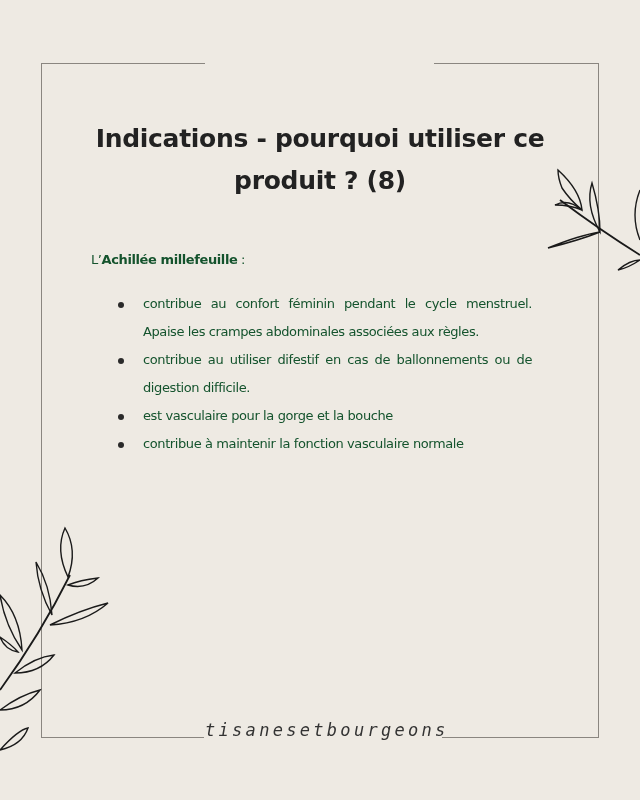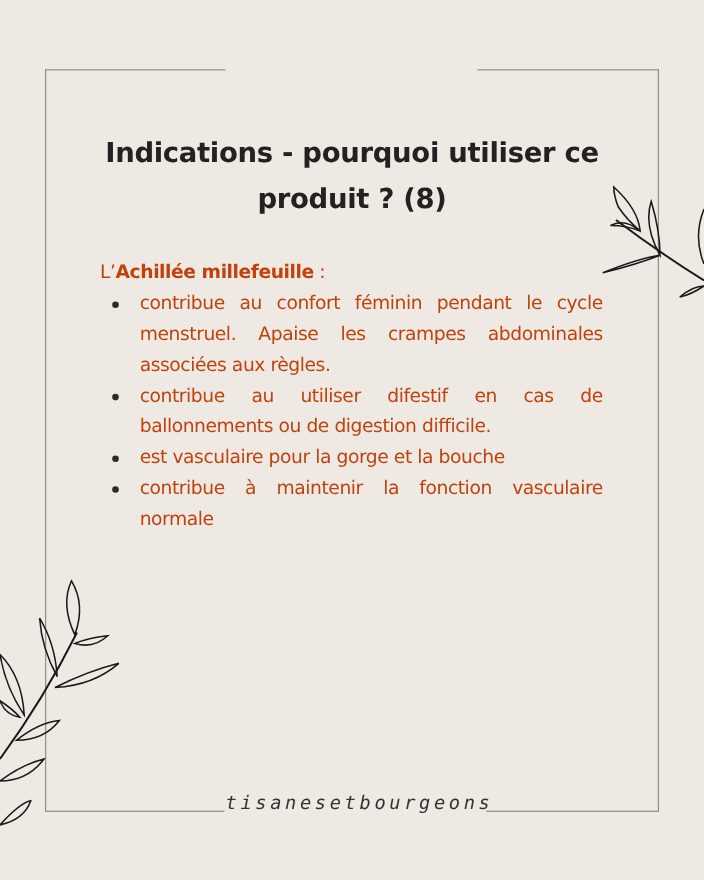--- a/index.html
+++ b/index.html
@@ -1,21 +1,21 @@
 <!DOCTYPE html>
 <html><head>
 <meta charset="utf-8">
 <style>
   html,body{margin:0;padding:0;}
   body{width:640px;height:800px;background:#eeeae3;position:relative;overflow:hidden;font-family:"DejaVu Sans","Liberation Sans",sans-serif;color:#2a2a2a;}
   .frame-line{position:absolute;background:#8a8680;}
   .title{position:absolute;left:80px;width:480px;top:118px;text-align:center;font-family:"DejaVu Sans",sans-serif;font-weight:bold;font-size:25px;line-height:42px;color:#222;letter-spacing:-0.3px;}
-  .body-text{position:absolute;left:91px;top:234px;width:457px;font-size:17px;line-height:28px;color:#c2410c;letter-spacing:-0.4px;}
+  .body-text{position:absolute;left:91px;top:246px;width:457px;font-size:13px;line-height:28px;color:#14532d;letter-spacing:-0.4px;}
   .intro b{font-weight:bold;}
-  ul{margin:0;padding:0 0 0 36px;list-style:none;}
+  ul{margin:16px;padding:0 0 0 36px;list-style:none;}
   li{position:relative;text-align:justify;}
   li::before{content:"";position:absolute;left:-25px;top:12px;width:6px;height:6px;border-radius:50%;background:#2a2a2a;}
   .footer{position:absolute;left:205px;top:720px;font-family:"DejaVu Sans Mono",monospace;font-size:17px;letter-spacing:3.3px;color:#333;font-style:italic;}
   svg.branch{position:absolute;}
 </style>
 </head>
 <body>
 
 <div class="frame-line" style="left:41px;top:63px;width:164px;height:1px;"></div>
 <div class="frame-line" style="left:434px;top:63px;width:165px;height:1px;"></div>

